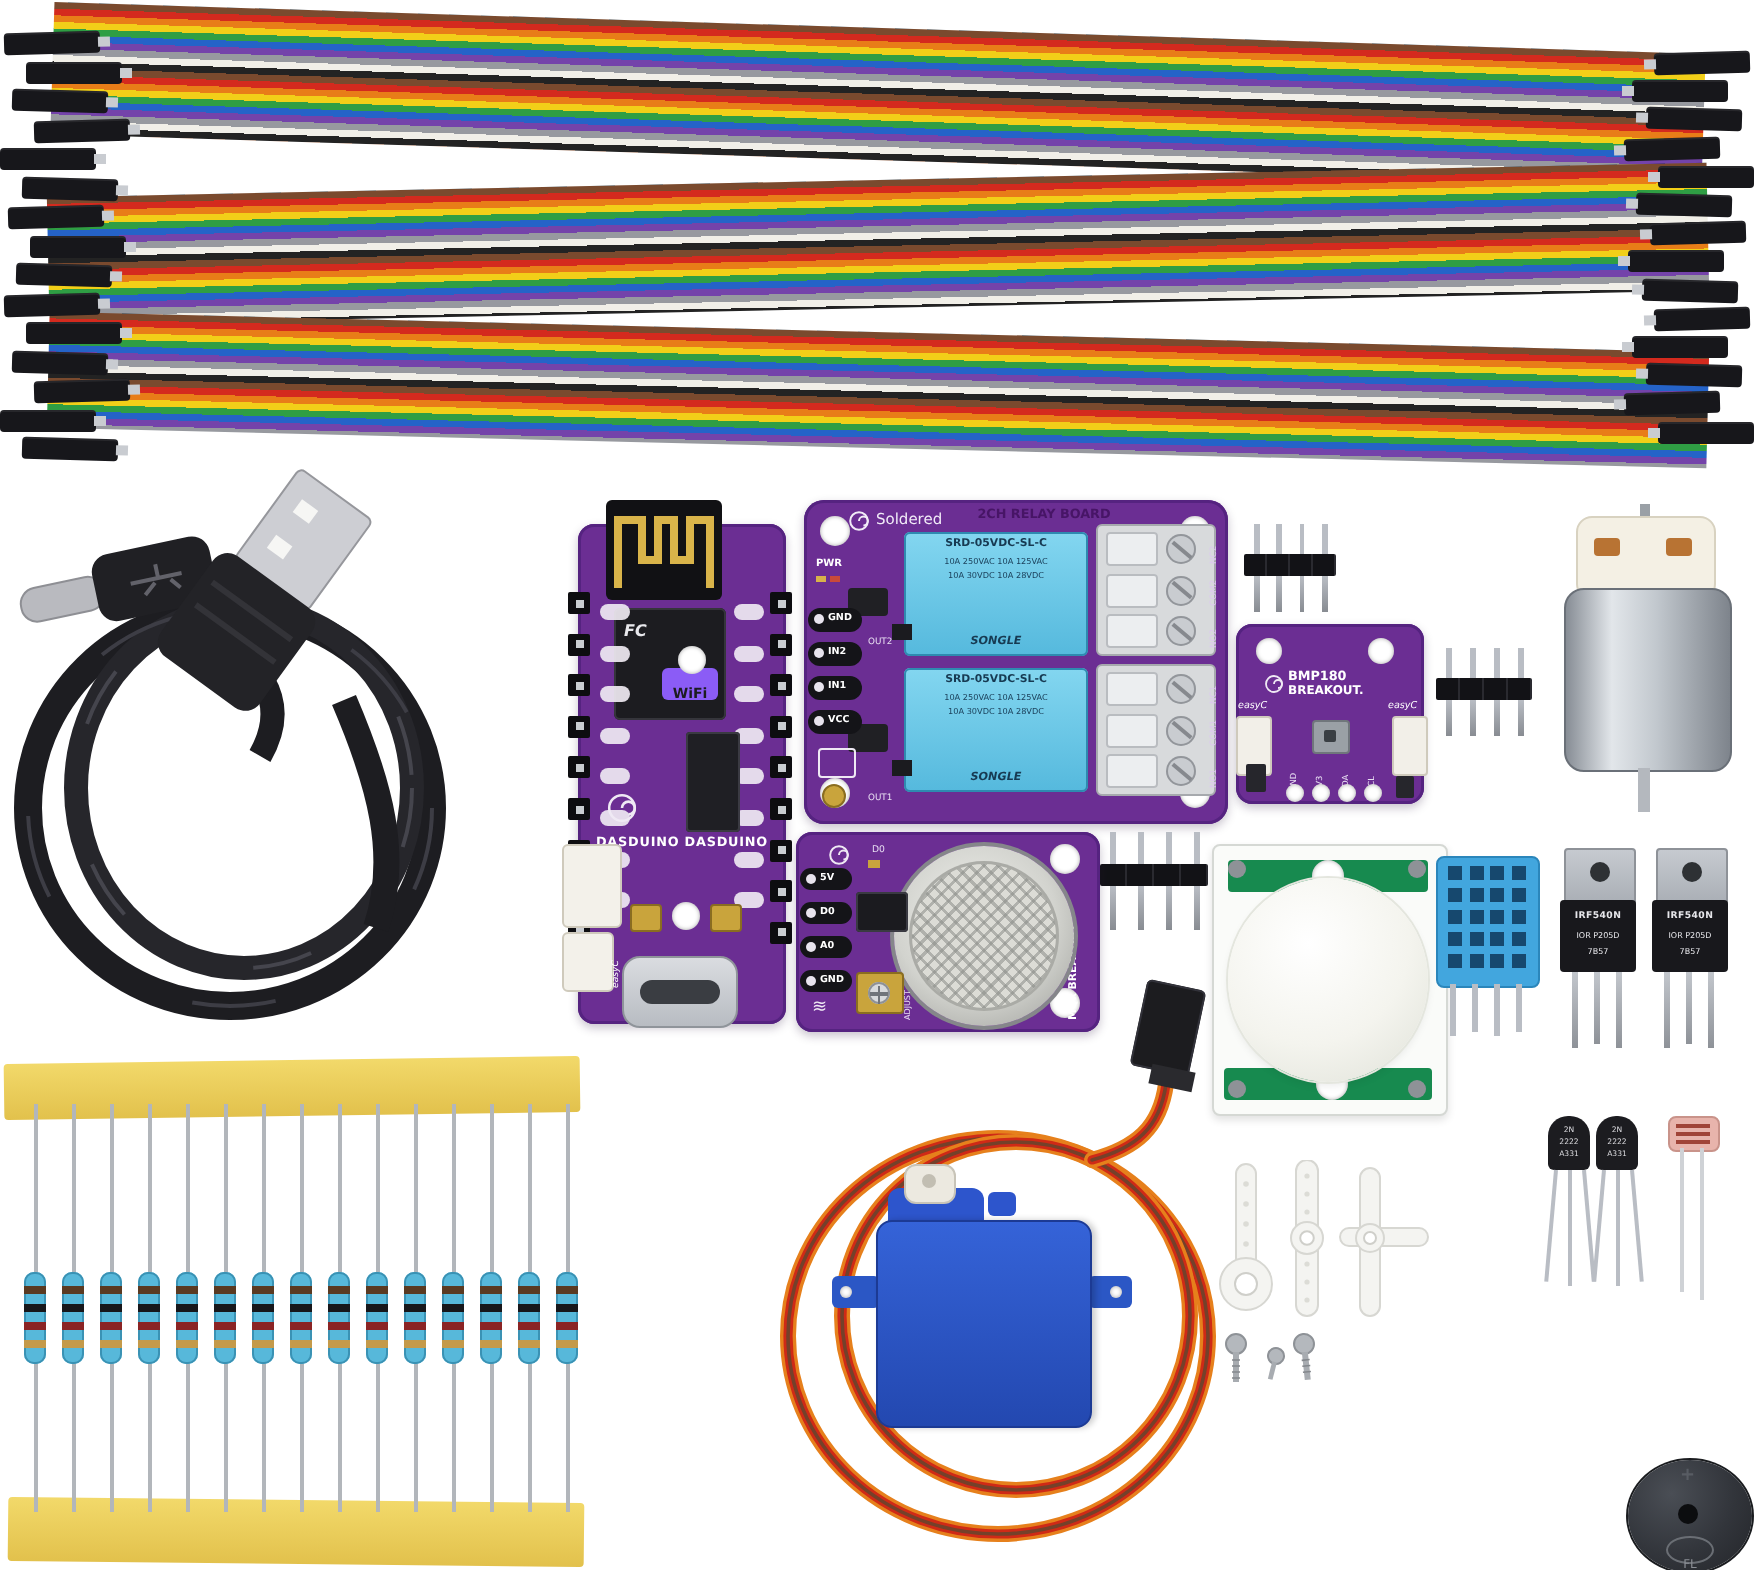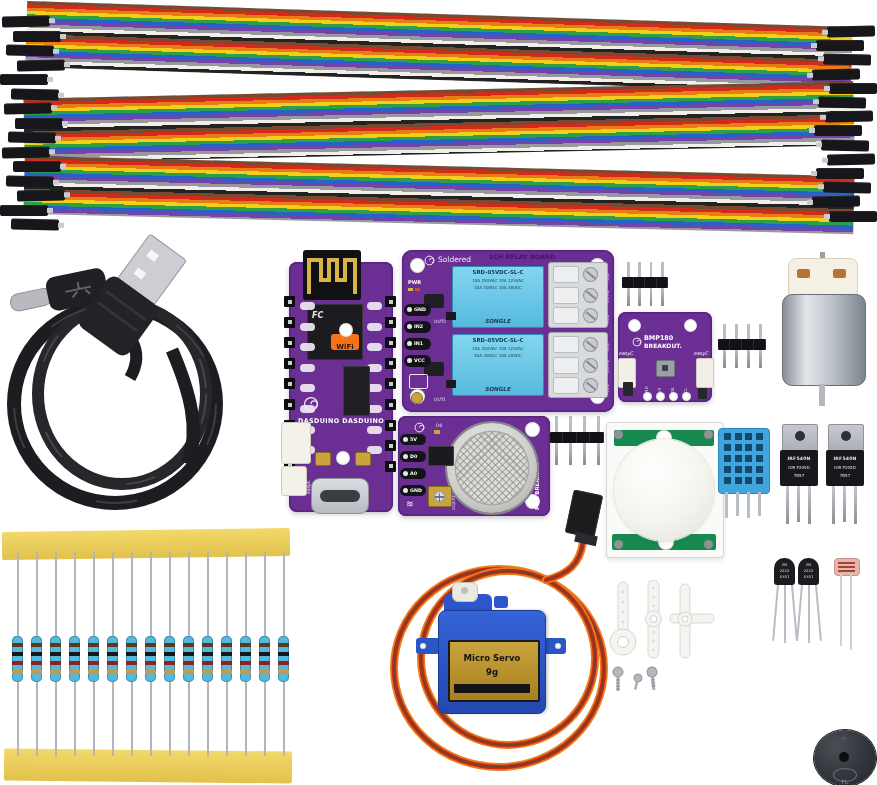--- a/index.html
+++ b/index.html
@@ -145,21 +145,21 @@
 
   <div class="abs" style="left:281px;top:250px;width:120px;height:268px">
     <div class="abs pboard" style="left:8px;top:12px;width:104px;height:250px"></div>
     <div class="abs" style="left:22px;top:0;width:58px;height:50px;background:#111114;border-radius:3px">
       <svg width="58" height="50" viewBox="0 0 58 50">
         <path d="M6 44 V10 H18 V30 H26 V10 H34 V30 H42 V10 H52 V44" stroke="#d9b44a" stroke-width="4" fill="none"></path>
       </svg>
     </div>
     <div class="abs" style="left:26px;top:54px;width:56px;height:56px;background:#1c1c20;border-radius:3px;box-shadow:0 0 0 1px #35353b inset">
       <span class="t" style="left:5px;top:8px;font-size:8px;font-weight:bold;font-style:italic;color:#e8e8ec">FC</span>
-      <div class="abs" style="left:24px;top:30px;width:28px;height:16px;background:#f97316;border-radius:3px;text-align:center">
+      <div class="abs" style="left:24px;top:30px;width:28px;height:16px;background:#8b5cf6;border-radius:3px;text-align:center">
         <span style="font-size:7px;font-weight:bold;color:#1c1c20;line-height:16px">WiFi</span>
       </div>
     </div>
     <div class="abs pin-comb" style="left:2px;top:46px;width:14px;height:190px">
         <div style="position: absolute; left: 1px; top: 0px; width: 11px; height: 11px; background: rgb(13, 13, 16); border-radius: 1px;">
           <div style="position: absolute; left: 3.5px; top: 3.5px; width: 4px; height: 4px; background: rgb(202, 206, 210);"></div>
         </div>
         <div style="position: absolute; left: 1px; top: 20.6px; width: 11px; height: 11px; background: rgb(13, 13, 16); border-radius: 1px;">
           <div style="position: absolute; left: 3.5px; top: 3.5px; width: 4px; height: 4px; background: rgb(202, 206, 210);"></div>
         </div>
@@ -659,25 +659,20 @@
     </div>
     <div class="abs" style="left:128px;top:56px;width:22px;height:16px;background:#2b57c5;border-radius:3px">
       <div class="hole" style="left:11px;top:5px;width:6px;height:6px"></div>
     </div>
     <div class="abs" style="left:28px;top:12px;width:48px;height:22px;background:#2d55cc;border-radius:6px"></div>
     <div class="abs" style="left:36px;top:0;width:24px;height:18px;background:#ece9e0;border:1px solid #c8c4b8;border-radius:6px">
       <div class="abs" style="left:8px;top:4px;width:7px;height:7px;border-radius:50%;background:#c2beb2"></div>
     </div>
     <div class="abs" style="left:78px;top:14px;width:14px;height:12px;background:#2d55cc;border-radius:3px"></div>
     <div class="abs" style="left:22px;top:28px;width:106px;height:102px;background:linear-gradient(180deg,#3563d8,#2348b0);border:1px solid #1c3a94;border-radius:8px;box-shadow:2px 0 3px rgba(0,0,0,.2)"></div>
-    <div class="abs" style="left:32px;top:58px;width:88px;height:58px;background:linear-gradient(180deg,#c9a43c,#a87f22);border:2px solid #1a1a1a;border-radius:2px">
-      <span class="t" style="left:0;top:12px;width:84px;text-align:center;font-size:8.5px;font-weight:bold;color:#141414">Micro Servo</span>
-      <span class="t" style="left:0;top:26px;width:84px;text-align:center;font-size:8.5px;font-weight:bold;color:#141414">9g</span>
-      <div class="abs" style="left:4px;top:42px;width:76px;height:9px;background:#141414"></div>
-    </div>
   </div>
 
   <svg class="abs" style="left:604px;top:580px" width="120" height="128" viewBox="0 0 120 128">
     <g fill="#f4f4f1" stroke="#d7d7d2" stroke-width="1">
       <g>
         <rect x="14" y="2" width="10" height="52" rx="5"></rect>
         <circle cx="19" cy="62" r="13"></circle>
         <circle cx="19" cy="62" r="5.5" fill="#ffffff" stroke="#cfcfca"></circle>
         <circle cx="19" cy="12" r="1.4" fill="#dcdcd6" stroke="none"></circle>
         <circle cx="19" cy="22" r="1.4" fill="#dcdcd6" stroke="none"></circle>

